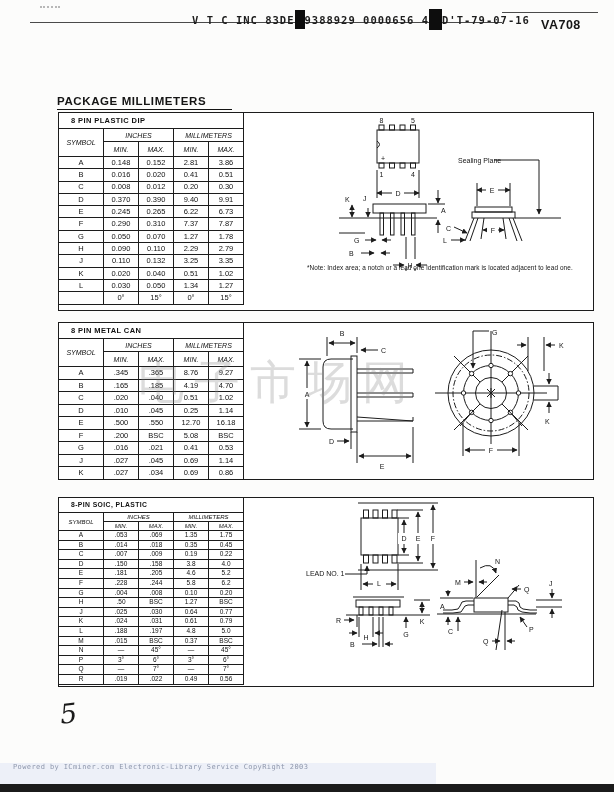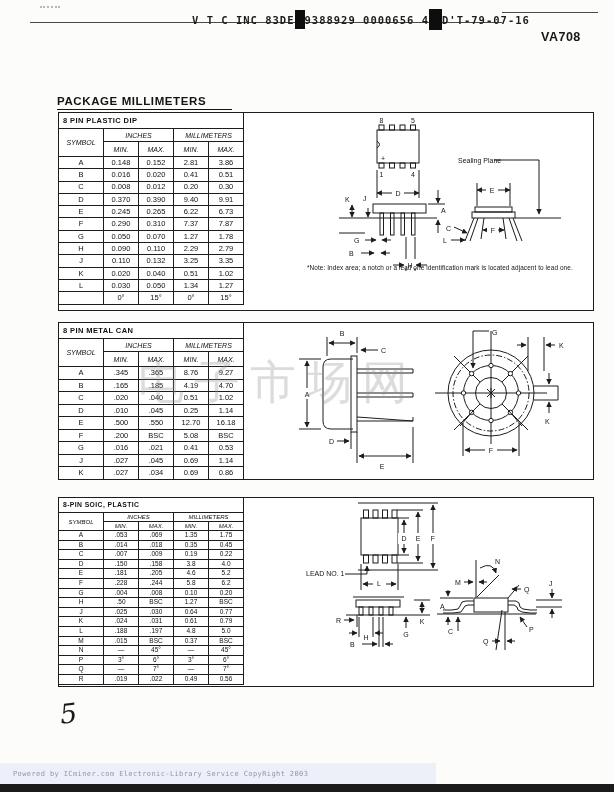--- a/index.html
+++ b/index.html
@@ -5,29 +5,29 @@
   html,body{margin:0;padding:0}
   body{width:614px;height:792px;position:relative;background:#fcfcfb;font-family:"Liberation Sans",sans-serif;color:#111;overflow:hidden}
   .speck{position:absolute;left:40px;top:6px;width:20px;border-top:2px dotted #b8b8b8}
   .hline{position:absolute;height:1px;background:#4a4a4a}
   #main-rule{left:30px;top:22px;width:472px}
   #date-rule{left:502px;top:12px;width:96px}
   .header-code{position:absolute;left:192px;top:9px;display:flex;align-items:center;font-family:"DejaVu Sans Mono",monospace;font-size:10.5px;font-weight:bold;letter-spacing:1px;color:#1d1d1d;white-space:nowrap}
   .redact{background:#0d0d0d;display:inline-block}
   #bar1{width:10px;height:19px}
   #bar2{width:13px;height:21px}
-  .part-number{position:absolute;left:541px;top:30px;font-size:12.5px;font-weight:bold;letter-spacing:0.5px;color:#161616}
+  .part-number{position:absolute;left:541px;top:18px;font-size:12.5px;font-weight:bold;letter-spacing:0.5px;color:#161616}
   .page-title{position:absolute;left:57px;top:95px;font-size:11.5px;font-weight:bold;letter-spacing:0.6px;color:#141414;border-bottom:1.5px solid #141414;padding:0 26px 2px 0;display:inline-block}
   .sec-box{position:absolute;left:58px;border:1px solid #1c1c1c;background:#fff}
   #box1{top:112px;width:534px;height:197px}
   #box2{top:322px;width:534px;height:156px}
   #box3{top:497px;width:534px;height:188px}
   .dim-table{position:absolute;left:-1px;top:-1px;border-collapse:collapse;background:#fff;table-layout:fixed}
   .dim-table th,.dim-table td{border:1px solid #1c1c1c;text-align:center;vertical-align:middle;padding:0;line-height:1;font-weight:normal;overflow:hidden;white-space:nowrap}
-  .title-row th{text-align:left;padding:2px 0 2px 4px;font-weight:bold;letter-spacing:0.4px}
+  .title-row th{text-align:left;padding:2px 0 2px 12px;font-weight:bold;letter-spacing:0.4px}
   .hdr{font-style:italic}
   .t12{font-size:7.5px}
   .t12 .title-row th{height:11px;font-size:7.5px}
   .t12 .hrow1 th{height:12px}
   .t12 .hrow2 th{height:14px}
   .t12 .hdr{font-size:7px}
   #table1 tbody td{height:11.3px}
   #table2 tbody td{height:11.5px}
   .t3{font-size:6.5px}
   .t3 .title-row th{height:10px;font-size:6.8px}
@@ -37,21 +37,21 @@
   #table3 tbody td{height:8.6px}
   .diag{position:absolute}
   .ln line,.ln rect,.ln path,.ln circle,.ln polyline{stroke:#1c1c1c;stroke-width:1;fill:none}
   .ln .dot{fill:#fff}
   .ln .dsh{stroke-dasharray:6 2 1.5 2}
   .txt rect{fill:#fff;stroke:none}
   .txt text{fill:#141414;font-size:7px;font-family:"Liberation Sans",sans-serif}
   .note{position:absolute;left:248px;top:151px;width:300px;font-size:6.4px;color:#141414;letter-spacing:0.1px}
   .watermark{position:absolute;left:138px;top:352px;font-size:46px;color:#8f8f8f;opacity:0.30;letter-spacing:10px;z-index:6;pointer-events:none;font-family:"DejaVu Sans",sans-serif}
   .hand5{position:absolute;left:60px;top:698px;font-family:"DejaVu Serif",serif;font-style:italic;font-size:27px;color:#1a1a1a;transform:rotate(-6deg)}
-  .footer-bar{position:absolute;left:0;top:763px;width:436px;height:21px;background:#edf0f8;display:flex;align-items:center}
+  .footer-bar{position:absolute;left:0;top:763px;width:436px;height:21px;background:#edf0f8;display:flex;}
   .footer-text{margin-left:13px;font-size:7px;font-family:"DejaVu Sans Mono",monospace;color:#8e97ac;letter-spacing:0.4px}
   .bottom-bar{position:absolute;left:0;top:784px;width:614px;height:8px;background:#1b1b1b}
 </style>
 </head>
 <body>
 
 <div class="speck"></div>
 <div class="hline" id="main-rule"></div>
 <div class="hline" id="date-rule"></div>
 

